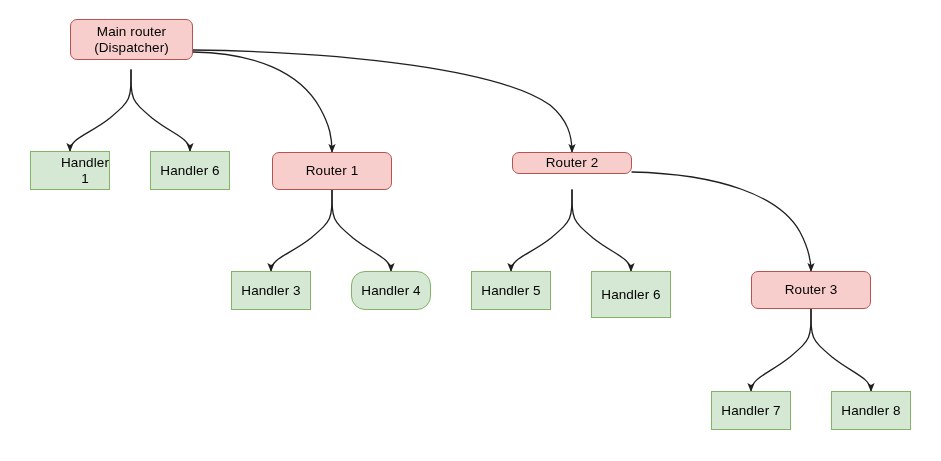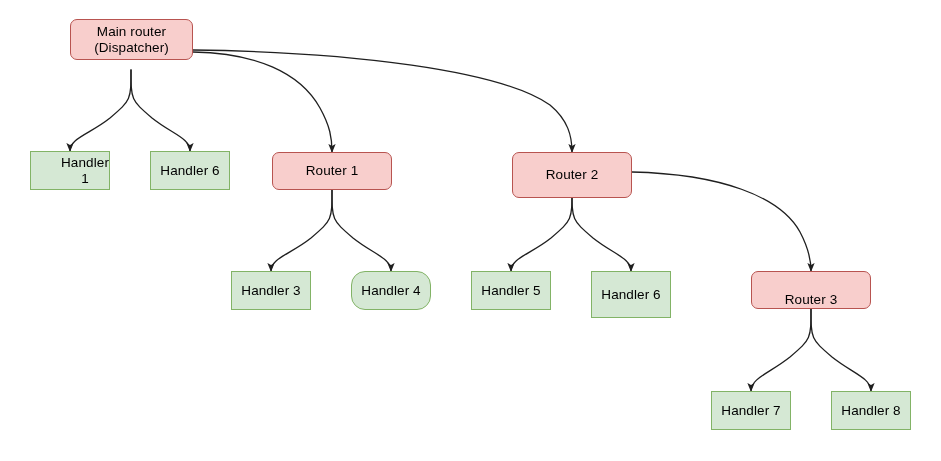--- a/index.html
+++ b/index.html
@@ -79,23 +79,23 @@
         <path d="M 811,309 C 811,339 811,339 832,357 C 852,373 871,378 871,391" fill="none" stroke="#1f1f1f" stroke-width="1.3" stroke-linecap="round" marker-end="url(#arrowhead)"></path>
       </g>
   </svg>
 
   <div id="nodes-group">
       <div class="node node-router" style="left: 70px; top: 19px; width: 123px; height: 41px;"><span class="node-label">Main router
 (Dispatcher)</span></div>
       <div class="node node-handler" style="left: 30px; top: 151px; width: 80px; height: 39px; padding-left: 30px;"><span class="node-label">Handler 1</span></div>
       <div class="node node-handler" style="left: 150px; top: 151px; width: 80px; height: 39px;"><span class="node-label">Handler 6</span></div>
       <div class="node node-router" style="left: 272px; top: 152px; width: 120px; height: 38px;"><span class="node-label">Router 1</span></div>
-      <div class="node node-router" style="left: 512px; top: 152px; width: 120px; height: 46px;"><span class="node-label">Router 2</span></div>
+      <div class="node node-router" style="left: 512px; top: 152px; width: 120px; height: 22px;"><span class="node-label">Router 2</span></div>
       <div class="node node-handler" style="left: 231px; top: 271px; width: 80px; height: 39px;"><span class="node-label">Handler 3</span></div>
       <div class="node node-handler" style="left: 351px; top: 271px; width: 80px; height: 39px; border-radius: 14px;"><span class="node-label">Handler 4</span></div>
       <div class="node node-handler" style="left: 471px; top: 271px; width: 80px; height: 39px;"><span class="node-label">Handler 5</span></div>
       <div class="node node-handler" style="left: 591px; top: 271px; width: 80px; height: 47px;"><span class="node-label">Handler 6</span></div>
-      <div class="node node-router" style="left: 751px; top: 271px; width: 120px; height: 38px; align-items: flex-end;"><span class="node-label">Router 3</span></div>
+      <div class="node node-router" style="left: 751px; top: 271px; width: 120px; height: 38px;"><span class="node-label">Router 3</span></div>
       <div class="node node-handler" style="left: 711px; top: 391px; width: 80px; height: 39px;"><span class="node-label">Handler 7</span></div>
       <div class="node node-handler" style="left: 831px; top: 391px; width: 80px; height: 39px;"><span class="node-label">Handler 8</span></div>
     </div>
 
 </div>
 
 </body></html>

